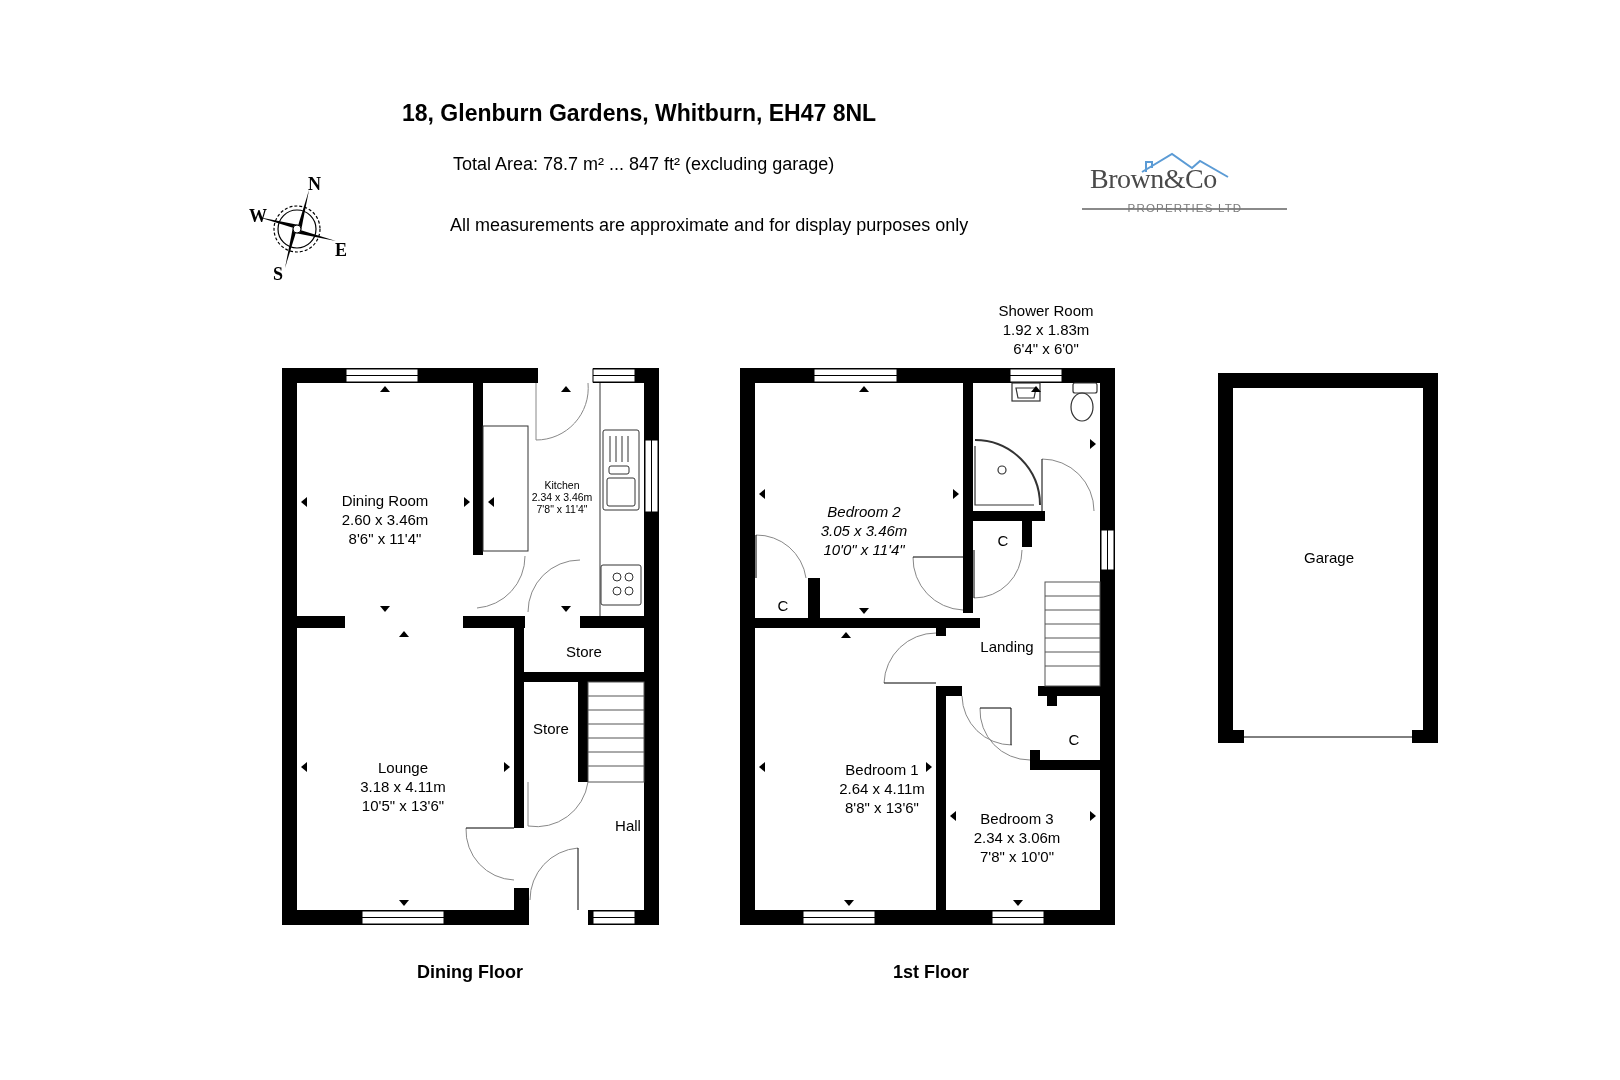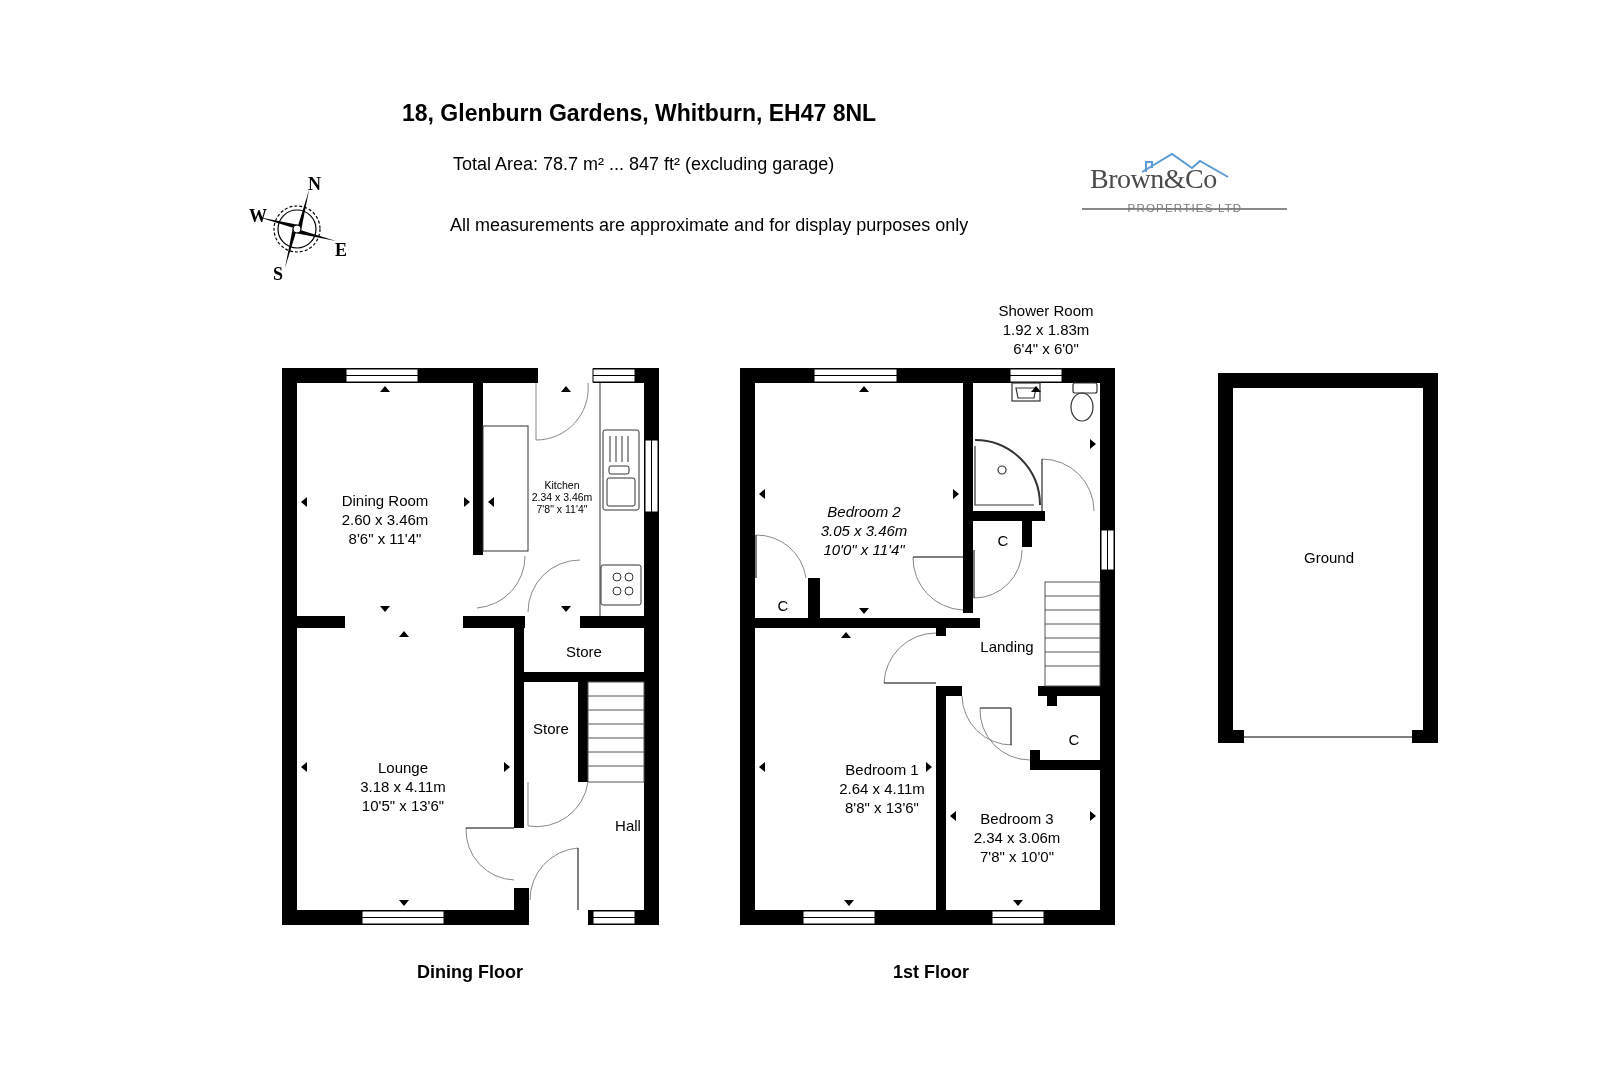--- a/index.html
+++ b/index.html
@@ -271,16 +271,16 @@
 <div class="room-label" style="left:1017px;top:809px;">
   <div>Bedroom 3</div>
   <div>2.34 x 3.06m</div>
   <div>7'8" x 10'0"</div>
 </div>
 <div class="room-label" style="left:1007px;top:637px;">Landing</div>
 <div class="room-label" style="left:1003px;top:531px;">C</div>
 <div class="room-label" style="left:783px;top:596px;">C</div>
 <div class="room-label" style="left:1074px;top:730px;">C</div>
 
-<div class="room-label" style="left:1329px;top:548px;">Ground</div>
+<div class="room-label" style="left:1329px;top:548px;">Garage</div>
 
 <div class="floor-label" style="left:470px;top:962px;">Dining Floor</div>
 <div class="floor-label" style="left:931px;top:962px;">1st Floor</div>
 
 </body></html>

